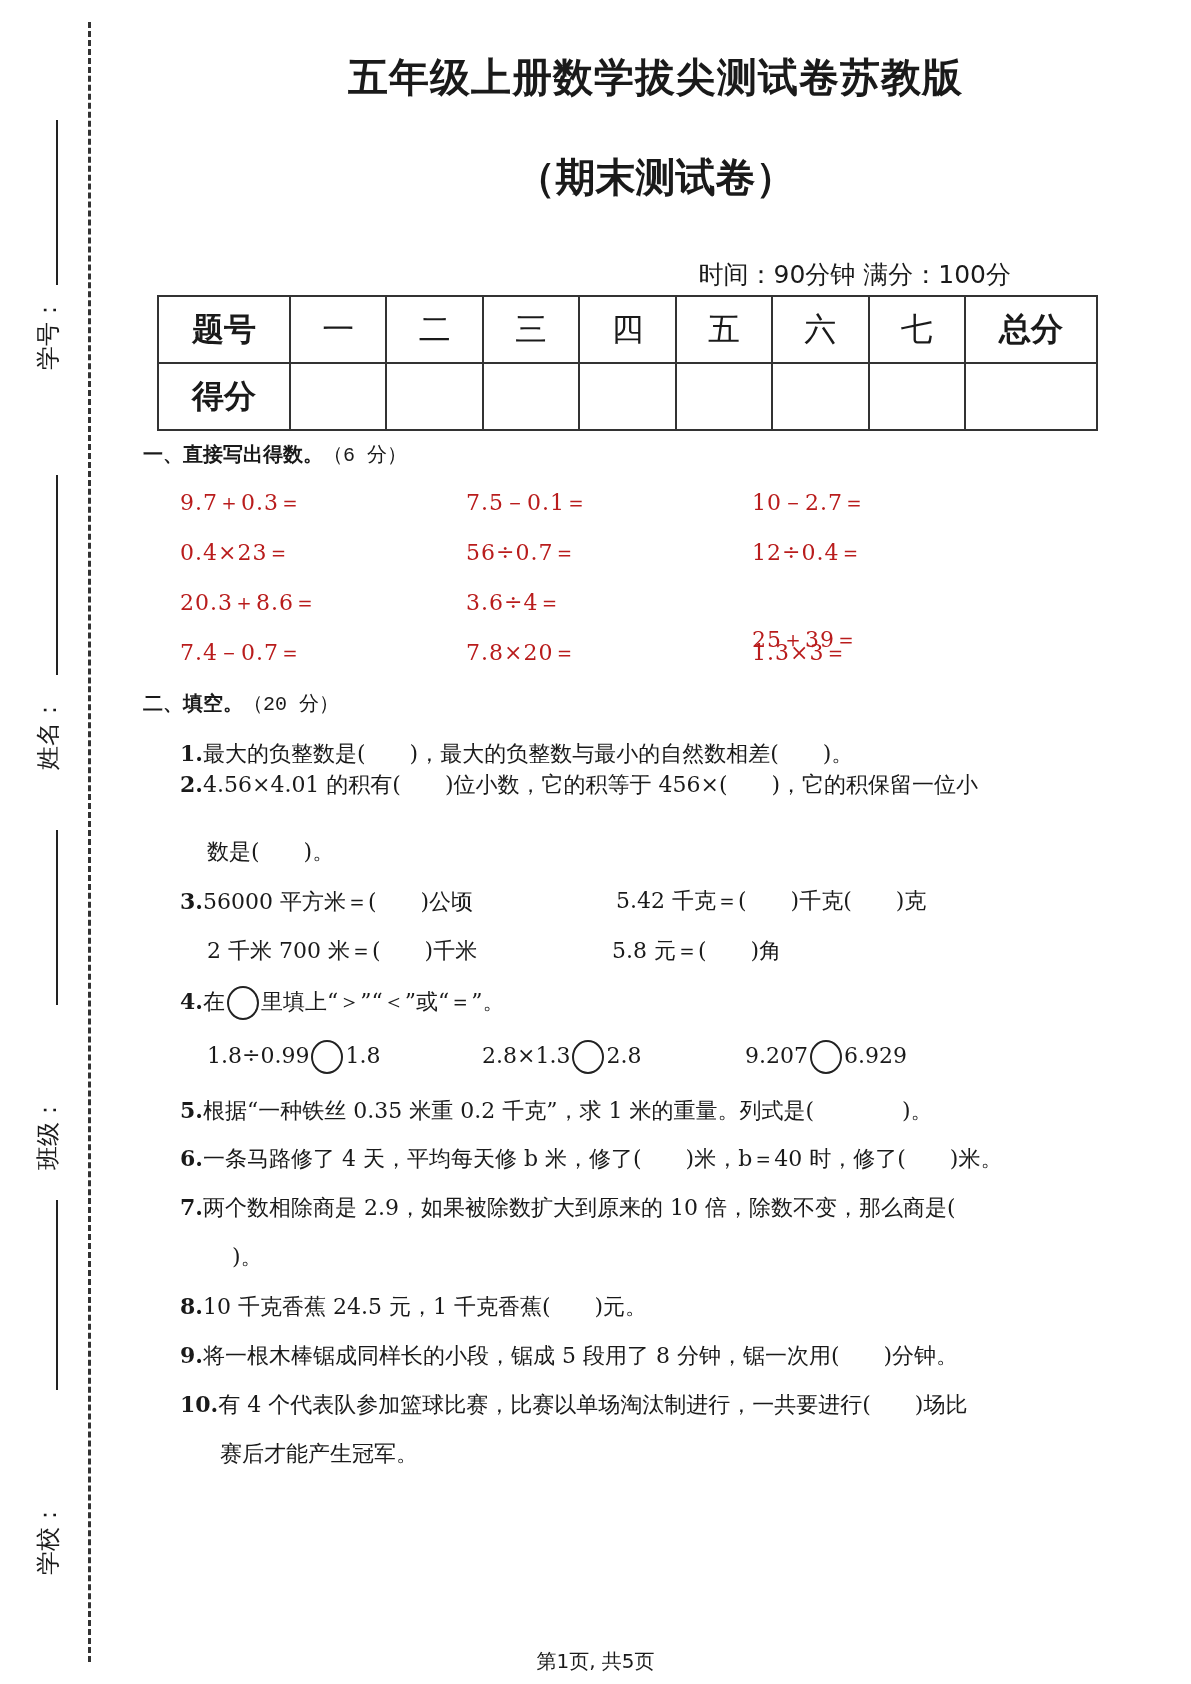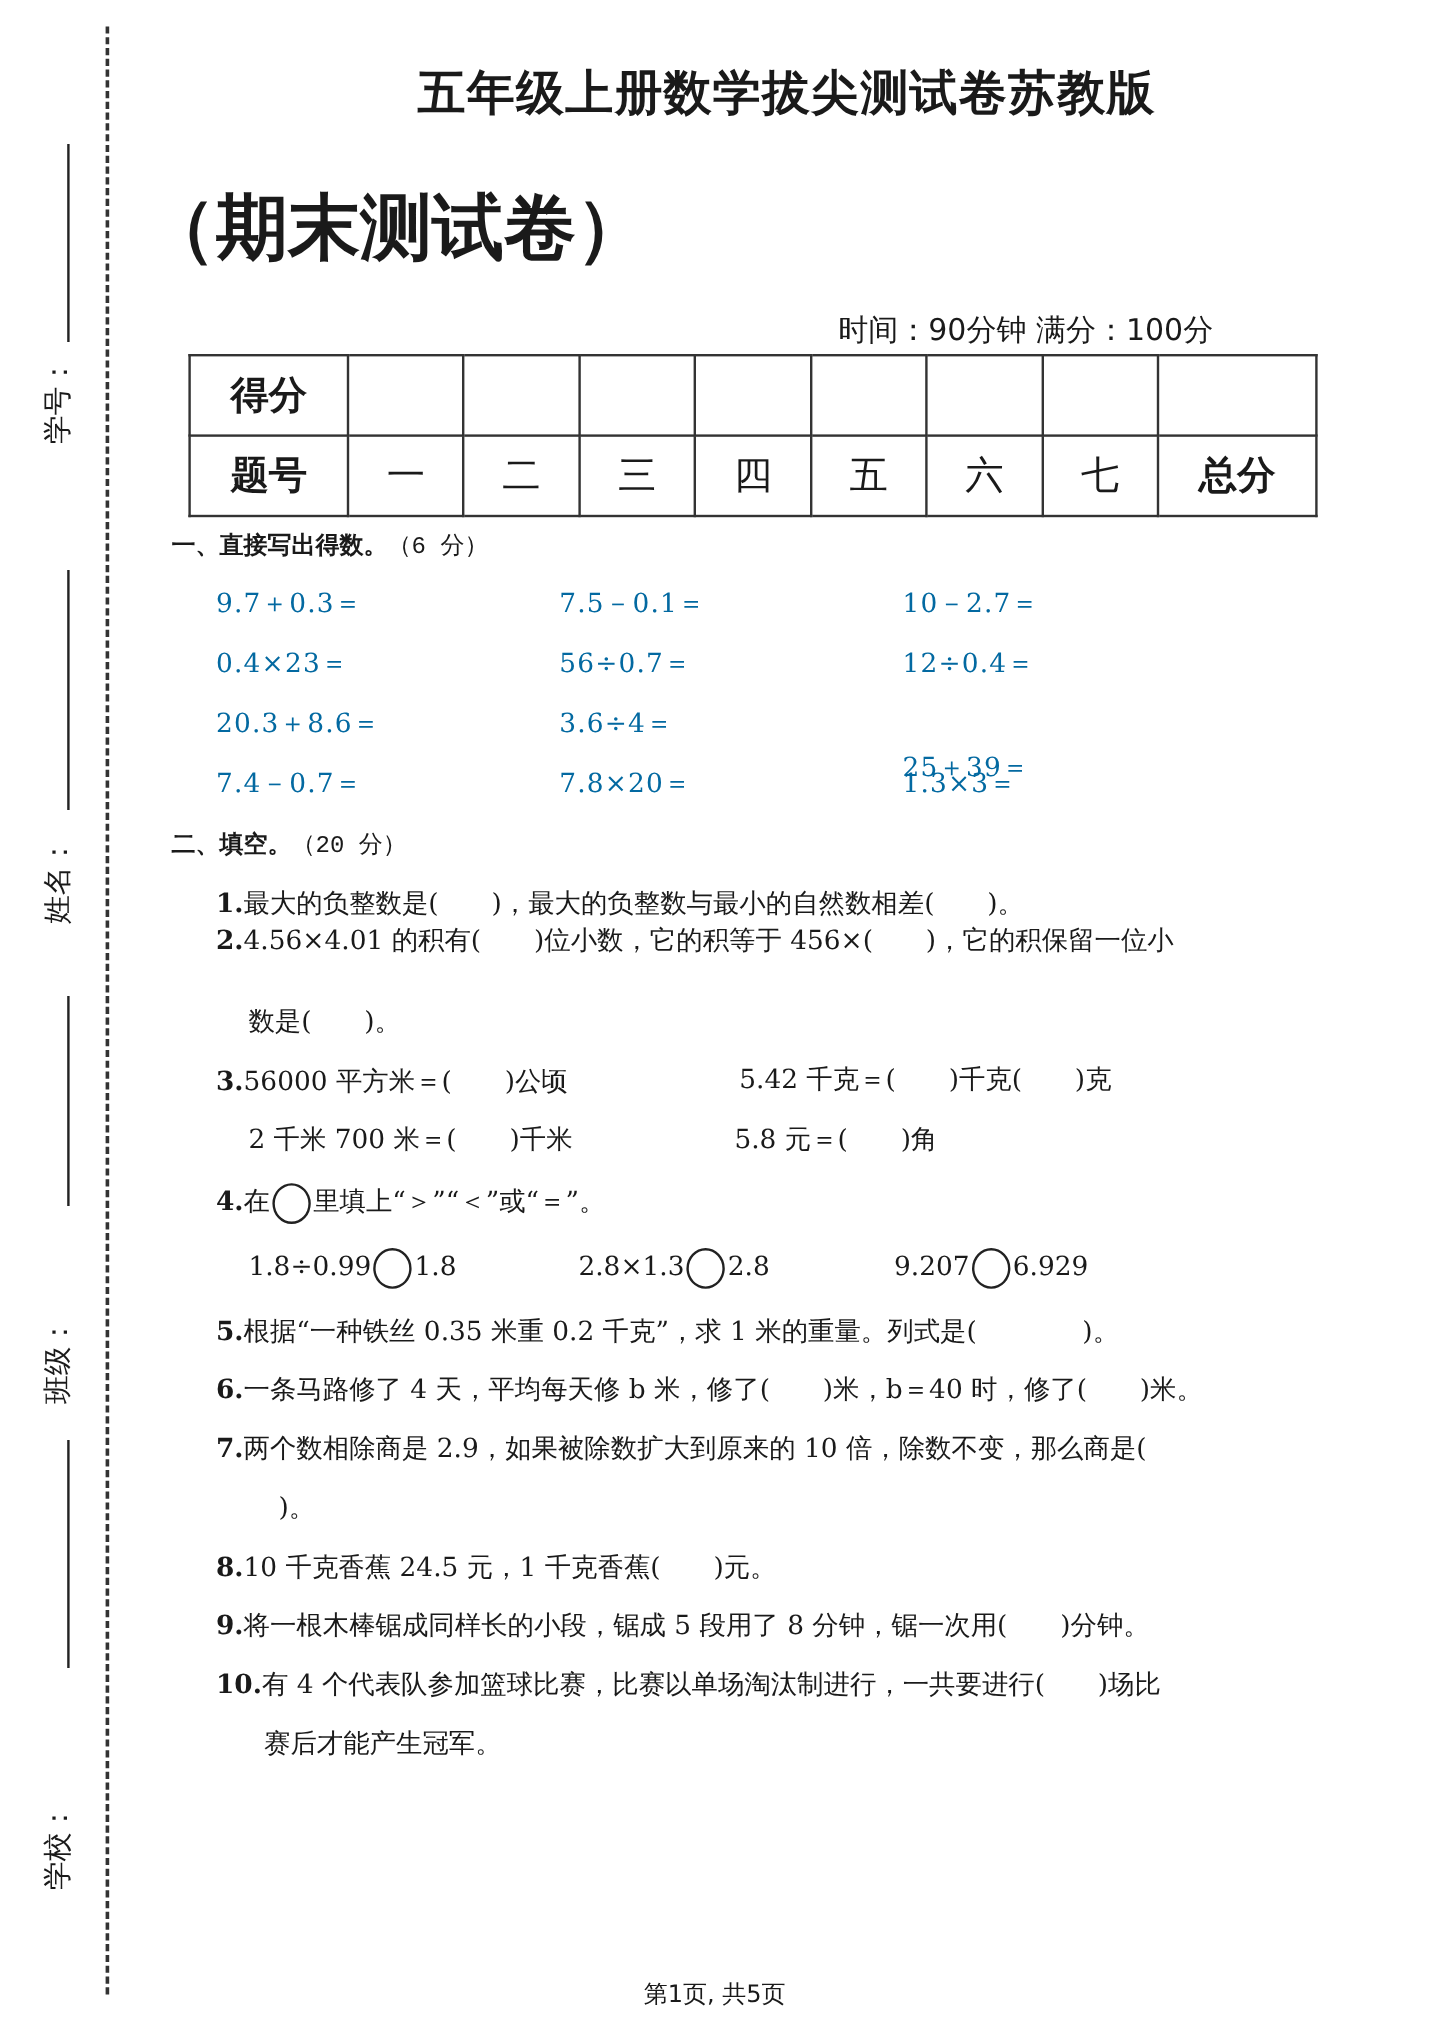--- a/index.html
+++ b/index.html
@@ -20,40 +20,40 @@
     transform: rotate(-90deg); transform-origin: center center;
     font-family: "DejaVu Sans", sans-serif; font-size: 24px; text-align: center;
     white-space: nowrap; line-height: 30px;
   }
   
   .title {
     position: absolute; top: 50px; left: 120px; width: 1071px; text-align: center;
     font-family: "DejaVu Sans", sans-serif; font-size: 40px; font-weight: bold; letter-spacing: 1px;
   }
   .subtitle {
-    position: absolute; top: 150px; left: 120px; width: 1071px; text-align: left;
-    font-family: "DejaVu Sans", sans-serif; font-size: 60px; font-weight: bold;
+    position: absolute; top: 150px; left: 120px; width: 1071px; text-align: center;
+    font-family: "DejaVu Sans", sans-serif; font-size: 40px; font-weight: bold;
   }
   .meta {
     position: absolute; top: 258px; right: 180px; font-family: "DejaVu Sans", sans-serif; font-size: 25px;
   }
   table.score {
     position: absolute; top: 295px; left: 157px; width: 941px; height: 130px;
     border-collapse: collapse; font-family: "DejaVu Sans", sans-serif;
   }
   table.score td {
     border: 2px solid #333; text-align: center; font-size: 32px; height: 63px;
   }
   table.score td.first { width: 128px; font-weight: bold; }
   .section-title {
     position: absolute; left: 143px; font-size: 20px; font-weight: bold;
     font-family: "DejaVu Sans", sans-serif;
   }
   .section-title .pts { font-weight: normal; font-family: Liberation Mono, monospace; text-align: center; }
-  .calc { position: absolute; font-size: 22px; letter-spacing: 1px; color: #0369a1; }
+  .calc { position: absolute; font-size: 22px; letter-spacing: 1px; color: #b91c1c; }
   .q { position: absolute; left: 180px; font-size: 22px; white-space: nowrap; line-height: 30px; }
   .q .num { font-weight: bold; font-family: "DejaVu Serif", serif; }
   .q.cont { left: 207px; }
   .circle {
     display: inline-block; width: 28px; height: 30px; border: 2px solid #222; border-radius: 50%;
     vertical-align: middle; margin: 0 2px;
   }
   .footer {
     position: absolute; top: 1648px; left: 0; width: 1191px; text-align: center;
     font-family: "DejaVu Sans", sans-serif; font-size: 20px;
@@ -76,40 +76,40 @@
 <div class="margin-line" style="top:1200px;height:190px;"></div>
 <div class="margin-label" style="top:1530px;">学校：</div>
 
 <div class="title">五年级上册数学拔尖测试卷苏教版</div>
 <div class="subtitle">（期末测试卷）</div>
 <div class="meta">时间：90分钟  满分：100分</div>
 
 <table class="score">
   <tbody>
       <tr>
+    <td class="first">题号</td>
+    <td>一</td>
+    <td>二</td>
+    <td>三</td>
+    <td>四</td>
+    <td>五</td>
+    <td>六</td>
+    <td>七</td>
+    <td class="first">总分</td>
+  </tr>
+  <tr>
     <td class="first">得分</td>
     <td></td>
     <td></td>
     <td></td>
     <td></td>
     <td></td>
     <td></td>
     <td></td>
     <td></td>
-  </tr>
-  <tr>
-    <td class="first">题号</td>
-    <td>一</td>
-    <td>二</td>
-    <td>三</td>
-    <td>四</td>
-    <td>五</td>
-    <td>六</td>
-    <td>七</td>
-    <td class="first">总分</td>
   </tr>
 </tbody>
   </table>
 
 <div class="section-title" style="top:441px;">
   <span>一、直接写出得数。</span><span class="pts">（6 分）</span>
 </div>
 
 <div class="calc" style="left:180px;top:488px;">9.7＋0.3＝</div>
 <div class="calc" style="left:466px;top:488px;">7.5－0.1＝</div>

